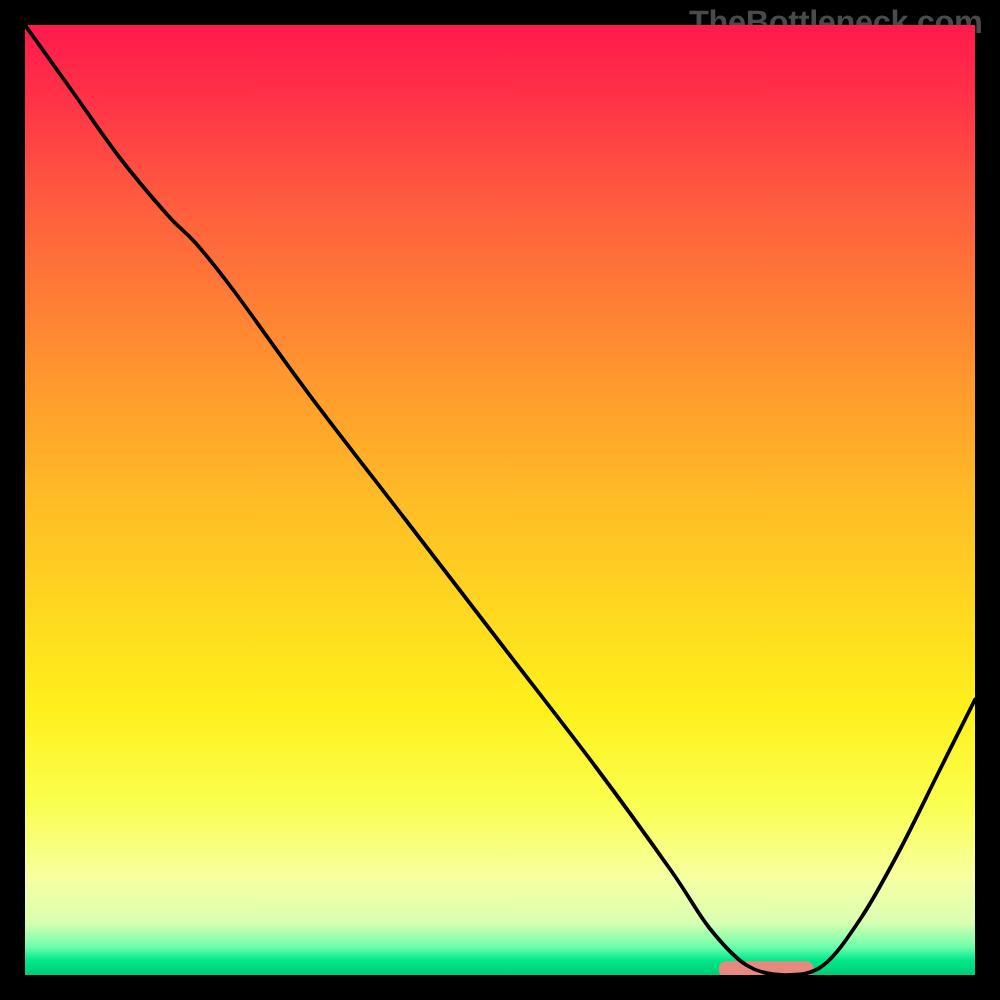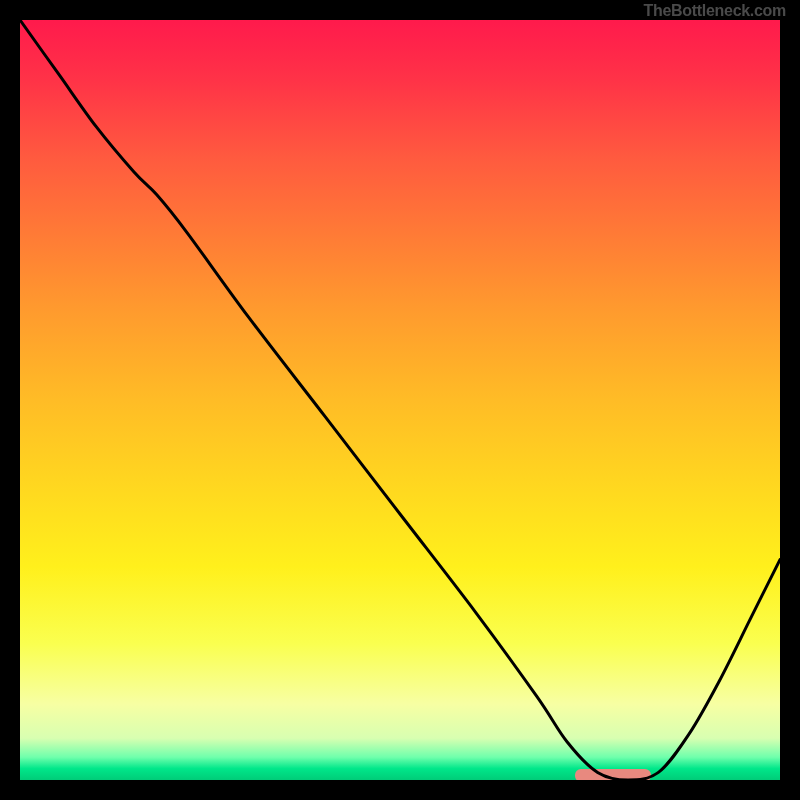--- a/index.html
+++ b/index.html
@@ -56,21 +56,21 @@
     position: absolute;
     background: #e8897f;
     border-radius: 6px;
   }
   .watermark {
     position: absolute;
     top: 2px;
     right: 14px;
     color: #4a4a4a;
     font-weight: 700;
-    font-size: 16px;
+    font-size: 26px;
     letter-spacing: -0.3px;
   }
 </style>
 </head>
 <body>
 
 <div class="frame">
   <div class="watermark">TheBottleneck.com</div>
 
   <div class="plot-area">

